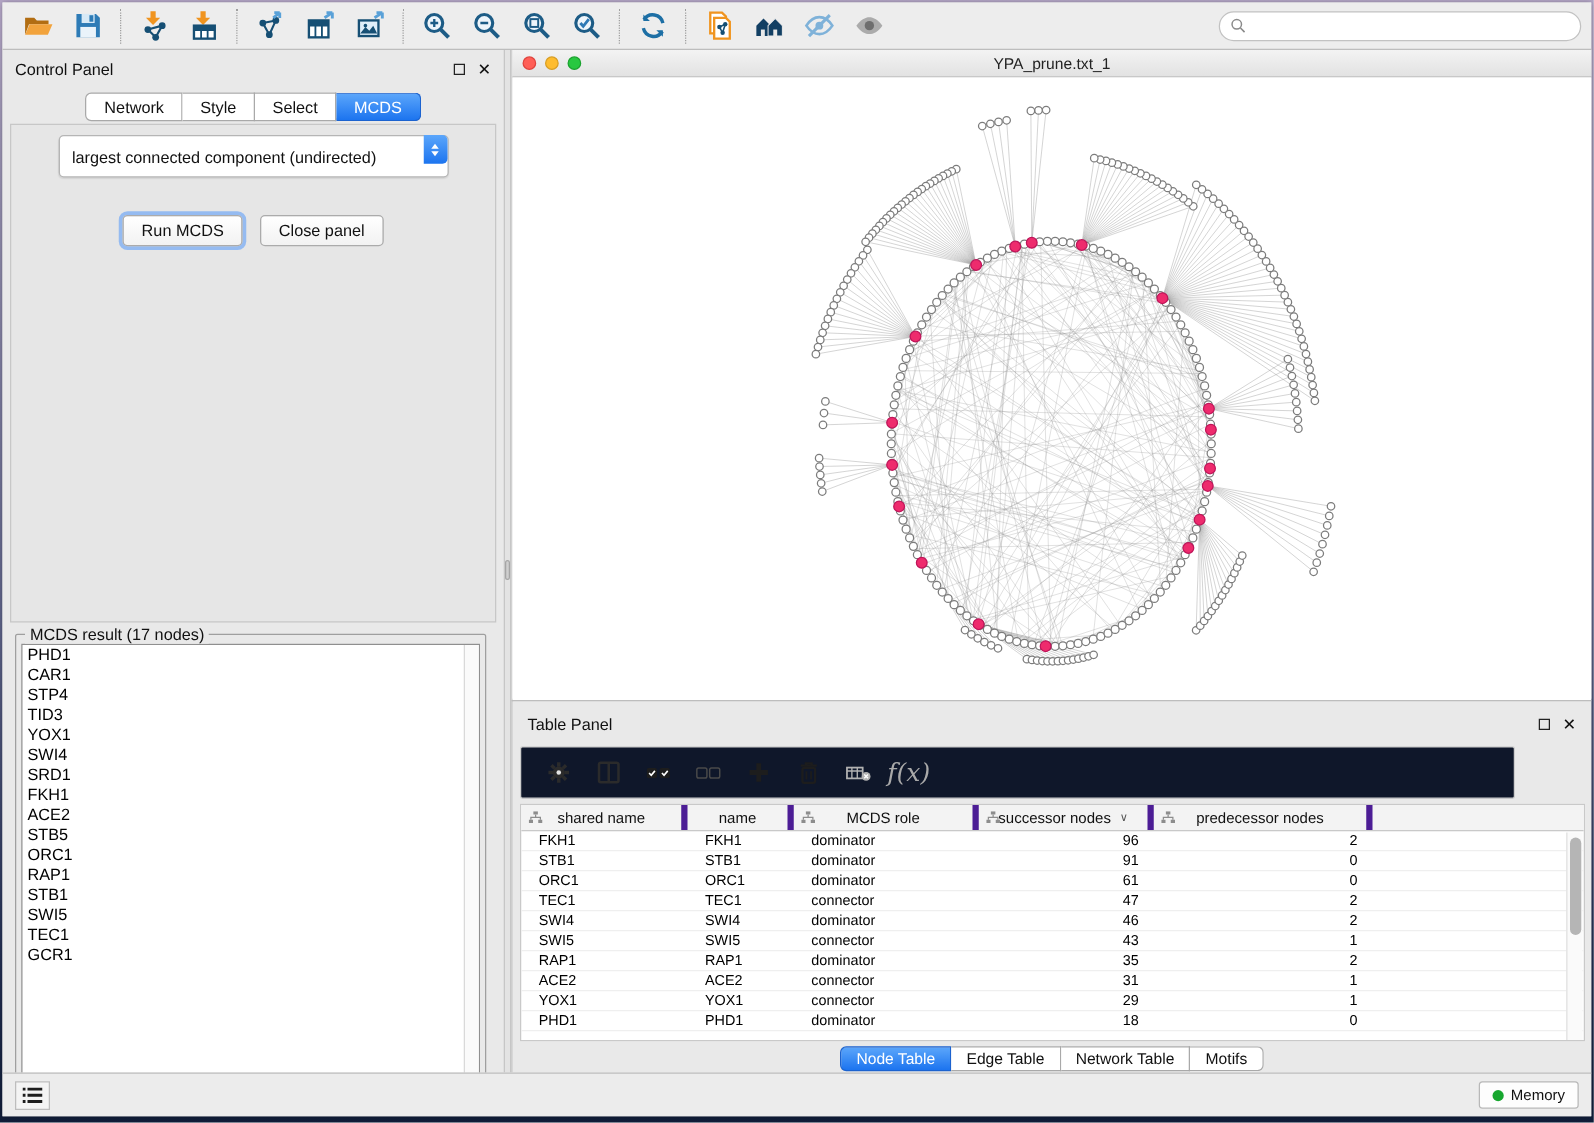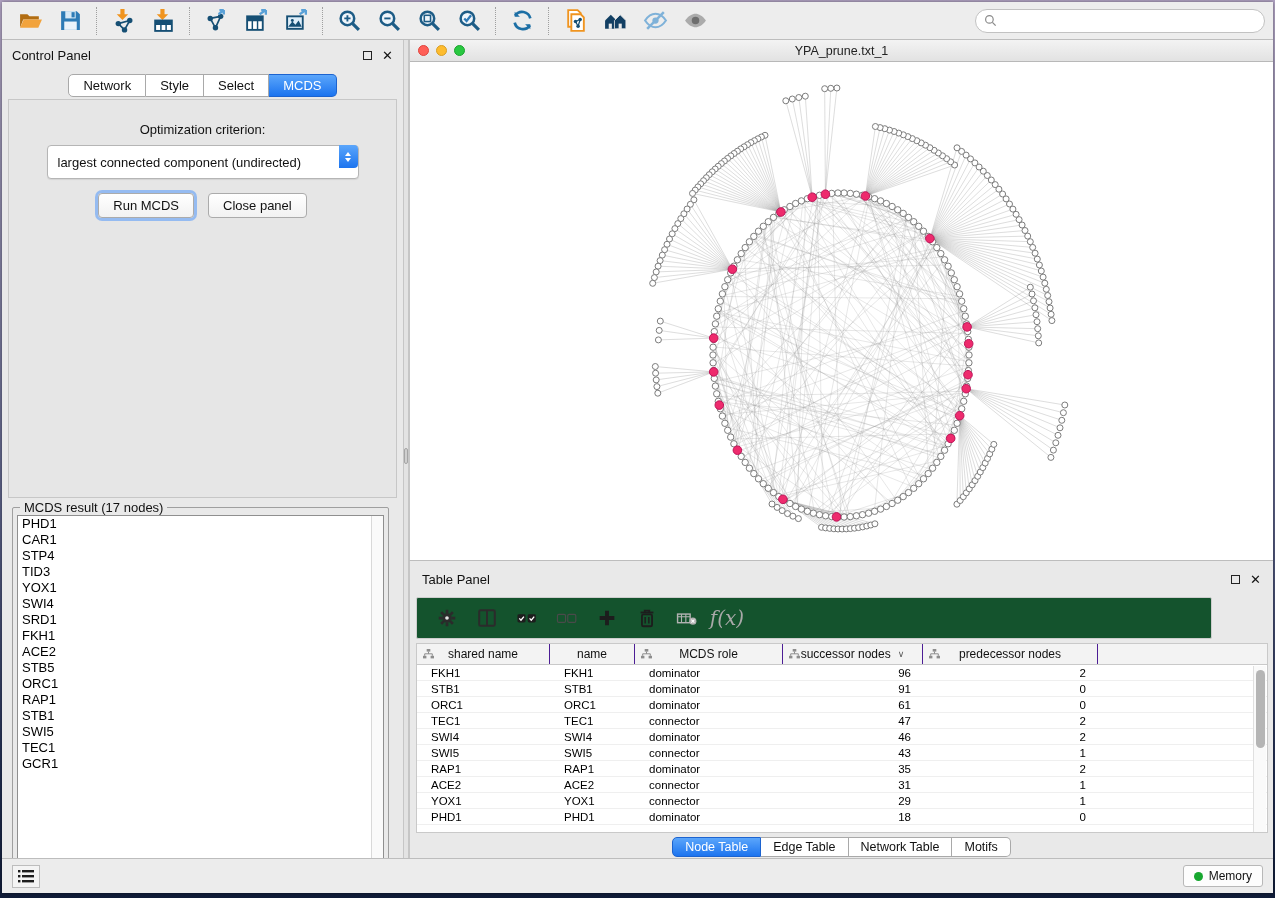--- a/index.html
+++ b/index.html
@@ -57,21 +57,21 @@
     box-shadow:0 1px 1px rgba(0,0,0,.08); }
   .stepper { position:absolute; right:0; top:-1px; width:19px; height:23px;
     background:linear-gradient(#5ba6fb,#1c74ef); border-radius:0 4px 4px 0;
     display:flex; flex-direction:column; align-items:center; justify-content:center; gap:2px; }
   .stepper i { width:0; height:0; border-left:3.5px solid transparent; border-right:3.5px solid transparent; }
   .stepper .up { border-bottom:4px solid #fff; }
   .stepper .dn { border-top:4px solid #fff; }
   .btn-row { display:flex; justify-content:center; gap:14px; margin-top:14px; }
   .mac-btn { font-size:13px; color:#111; background:linear-gradient(#ffffff,#f2f2f2);
     border:1px solid #ababab; border-radius:4px; padding:4px 14px; cursor:pointer;
-    font-family:"Liberation Sans",sans-serif; }
+    font-family:"Liberation Sans",sans-serif;margin-top:16px; }
   .mac-btn.focus { box-shadow:0 0 0 3px rgba(106,164,248,.65); }
 
   .result-group { position:absolute; left:10px; top:467px; width:377px; height:373px; }
   .group-label { position:absolute; left:8px; top:-7px; background:#e9e9e9; padding:0 4px;
     font-size:13px; color:#111; z-index:2; }
   .group-border { position:absolute; inset:0; border:1px solid #9f9f9f; border-radius:2px; }
   .result-list { position:absolute; left:5px; top:8px; width:367px; height:360px; background:#fff;
     border:1px solid #8f8f8f; font-size:13px; color:#000; overflow:hidden; }
   .result-list .itm { padding:0 0 0 4px; height:16px; line-height:16px; }
   .list-scroll { position:absolute; right:6px; top:9px; width:12px; height:358px;
@@ -89,34 +89,34 @@
   .nt { position:absolute; left:0; right:0; text-align:center; font-size:12.5px; color:#222; }
   #net-canvas { position:absolute; left:0; top:22px; width:863px; height:497px; background:#fff; }
 
   
   .table-panel { position:absolute; left:0; top:520px; width:864px; height:298px;
     background:#e9e9e9; border-left:1px solid #c6c6c6; border-top:1px solid #bdbdbd; }
   .tp-title-row { height:30px; display:flex; align-items:center; padding:6px 12px 0 12px;
     font-size:13px; color:#111; }
   .tp-title-row .sp { flex:1; }
   .tp-toolbar { position:absolute; left:6px; top:36px; width:796px; height:42px;
-    background:#14532d; border:1px solid #cdcdcd; border-radius:2px;
+    background:#0f172a; border:1px solid #cdcdcd; border-radius:2px;
     display:flex; align-items:center; padding:0 12px; gap:4px; }
   .tpi { width:36px; height:34px; border:none; background:transparent; display:flex;
     align-items:center; justify-content:center; cursor:pointer; }
   .tpi svg { width:22px; height:22px; }
   .tpi.disabled { cursor:default; }
   .fx { font-family:"DejaVu Serif","Liberation Serif",serif; font-style:italic;
     font-size:20px; color:#a9a9a9; }
 
   .tbl { position:absolute; left:6px; top:82px; width:852px; height:190px; background:#fff;
     border:1px solid #c9c9c9; overflow:hidden; }
   .tbl-head { display:flex; height:21px; background:#f3f3f3; border-bottom:1px solid #c9c9c9; }
   .th { display:flex; align-items:center; justify-content:center; gap:5px; position:relative;
-    font-size:12px; color:#111; border-right:1px solid #4c1d95; cursor:pointer; flex:none; }
+    font-size:12px; color:#111; border-right:5px solid #4c1d95; cursor:pointer; flex:none; }
   .th .tree { position:absolute; left:6px; }
   .th .sort { font-size:9px; color:#555; margin-left:2px; }
   .tbl-body .tr { display:flex; height:16px; line-height:16px; border-bottom:1px solid #efefef;
     font-size:11.5px; color:#000; cursor:default; }
   .td { flex:none; overflow:hidden; white-space:nowrap; }
   .td.l { padding-left:14px; text-align:left; }
   .td.r { padding-right:12px; text-align:right; }
   .tbl-scroll { position:absolute; right:1px; top:22px; width:13px; height:166px;
     background:#fafafa; border-left:1px solid #e0e0e0; }
   .tbl-thumb { position:absolute; left:2px; top:4px; width:9px; height:78px;
@@ -290,21 +290,20 @@
         <span class="close-btn">✕</span>
       </div>
       <div class="seg-tabs" id="cp-tabs">
             <span class="seg">Network</span>
             <span class="seg">Style</span>
             <span class="seg">Select</span>
             <span class="seg active">MCDS</span>
           </div>
 
       <div class="mcds-box">
-        <div class="crit-label">Optimization criterion:</div>
         <div class="dropdown">
           <span>largest connected component (undirected)</span>
           <span class="stepper">
                 <i class="up"></i>
                 <i class="dn"></i>
               </span>
         </div>
         <div class="btn-row">
           <button class="mac-btn focus">Run MCDS</button>
           <button class="mac-btn">Close panel</button>

